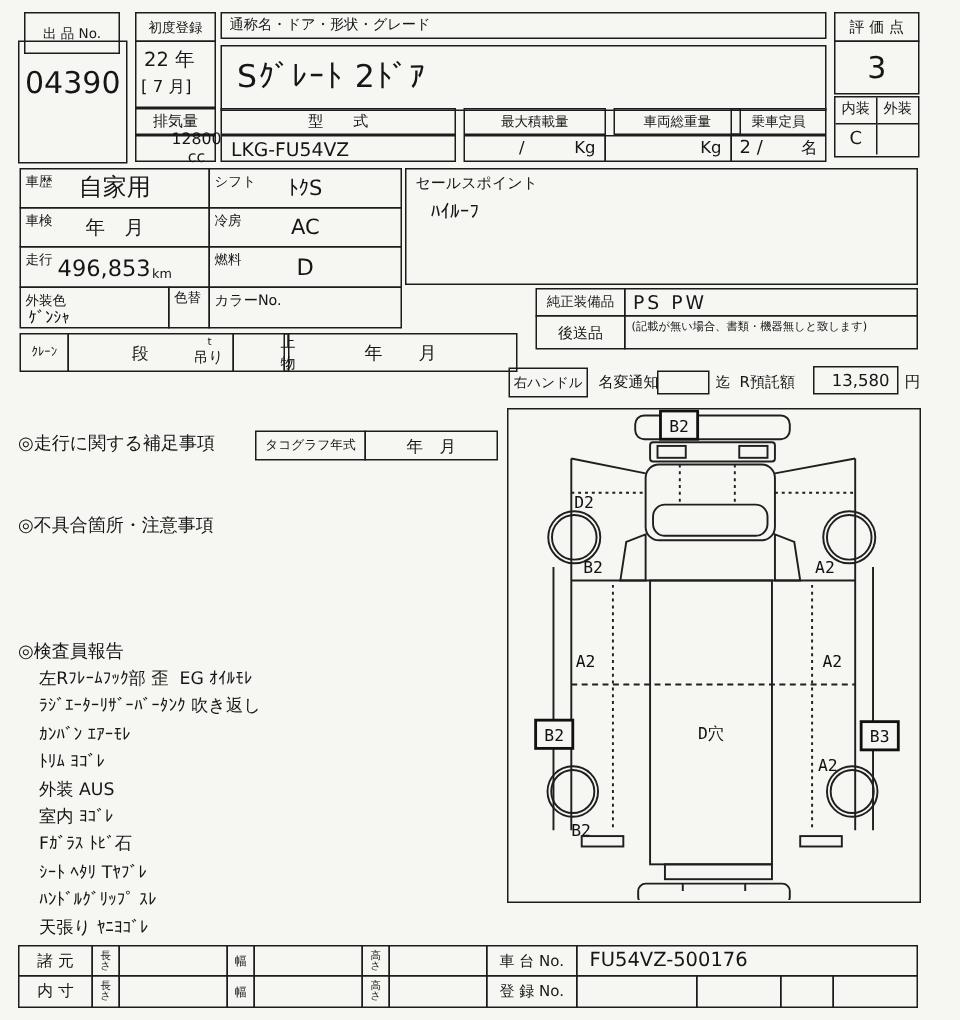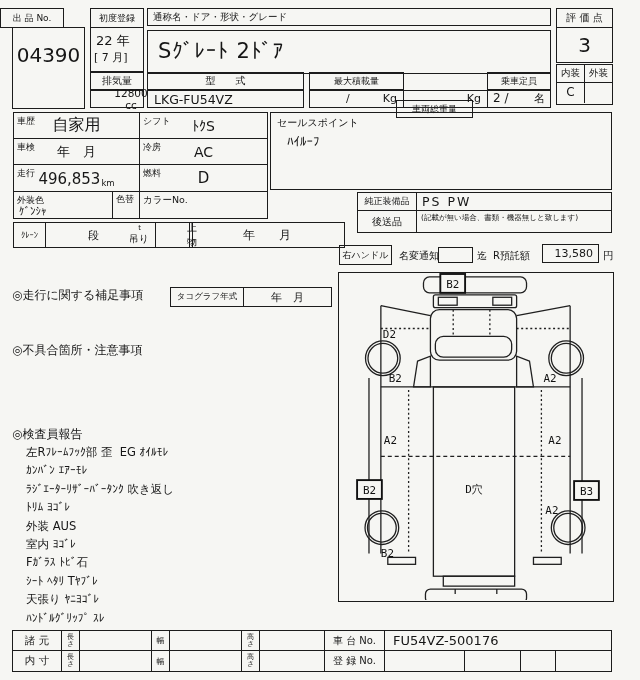--- a/index.html
+++ b/index.html
@@ -17,21 +17,21 @@
   svg .thk{stroke:#111;fill:#f6f6f3;stroke-width:1.9px;}
   svg .dot{stroke-dasharray:2,2.6;}
   svg .dsh{stroke-dasharray:4,3;}
   svg text{fill:#111;stroke:none;font-family:"DejaVu Sans Mono","Liberation Mono",monospace;font-size:11px;}
 </style>
 </head>
 <body>
 
 <div class="sheet">
 
-  <div class="b c lbl" style="left:0;top:8px;width:64px;height:20px;">
+  <div class="b c lbl" style="left:16px;top:8px;width:64px;height:28px;">
       <span>出 品 No.</span>
     </div>
   <div class="b" style="left:12px;top:27px;width:73px;height:82px;">
     <div class="t" style="left:0;top:16px;width:100%;text-align:center;font-size:20px;">04390</div>
   </div>
 
   <div class="b c lbl" style="left:90px;top:8px;width:54px;height:20px;">
       <span>初度登録</span>
     </div>
   <div class="b" style="left:90px;top:27px;width:54px;height:45px;">
@@ -58,21 +58,21 @@
   <div class="b" style="left:147px;top:90px;width:157px;height:18px;">
     <div class="t" style="left:6px;top:2px;font-size:12.5px;">LKG-FU54VZ</div>
   </div>
   <div class="b c lbl" style="left:309px;top:72px;width:95px;height:18px;">
       <span>最大積載量</span>
     </div>
   <div class="b" style="left:309px;top:90px;width:95px;height:18px;">
     <div class="t" style="left:36px;top:2px;font-size:11px;">/</div>
     <div class="t" style="right:6px;top:2px;font-size:11px;">Kg</div>
   </div>
-  <div class="b c lbl" style="left:396px;top:72px;width:77px;height:18px;margin-top:28px;">
+  <div class="b c lbl" style="left:409px;top:72px;width:85px;height:18px;">
       <span>車両総重量</span>
     </div>
   <div class="b" style="left:403px;top:90px;width:85px;height:18px;">
     <div class="t" style="right:6px;top:2px;font-size:11px;">Kg</div>
   </div>
   <div class="b c lbl" style="left:487px;top:72px;width:64px;height:18px;">
       <span>乗車定員</span>
     </div>
   <div class="b" style="left:487px;top:90px;width:64px;height:18px;">
     <div class="t" style="left:5px;top:1px;font-size:12px;">2 /</div>
@@ -176,21 +176,21 @@
 
   <div class="t" style="left:12px;top:289px;font-size:12px;">◎走行に関する補足事項</div>
   <div class="b c" style="left:170px;top:287px;width:74px;height:20px;font-size:8.5px;">
       <span>タコグラフ年式</span>
     </div>
   <div class="b c" style="left:243px;top:287px;width:89px;height:20px;font-size:11px;">
       <span>年　月</span>
     </div>
   <div class="t" style="left:12px;top:344px;font-size:12px;">◎不具合箇所・注意事項</div>
   <div class="t" style="left:12px;top:428px;font-size:12px;">◎検査員報告</div>
-  <div class="t rep" style="left:26px;top:443px;width:305px;"><div>左Rﾌﾚｰﾑﾌｯｸ部 歪  EG ｵｲﾙﾓﾚ</div><div>ｶﾝﾊﾞﾝ ｴｱｰﾓﾚ</div><div>ﾗｼﾞｴｰﾀｰﾘｻﾞｰﾊﾞｰﾀﾝｸ 吹き返し</div><div>ﾄﾘﾑ ﾖｺﾞﾚ</div><div>外装 AUS</div><div>室内 ﾖｺﾞﾚ</div><div>Fｶﾞﾗｽ ﾄﾋﾞ石</div><div>ｼｰﾄ ﾍﾀﾘ Tﾔﾌﾞﾚ</div><div>天張り ﾔﾆﾖｺﾞﾚ</div><div>ﾊﾝﾄﾞﾙｸﾞﾘｯﾌﾟ ｽﾚ</div></div>
+  <div class="t rep" style="left:26px;top:443px;width:305px;"><div>左Rﾌﾚｰﾑﾌｯｸ部 歪  EG ｵｲﾙﾓﾚ</div><div>ﾗｼﾞｴｰﾀｰﾘｻﾞｰﾊﾞｰﾀﾝｸ 吹き返し</div><div>ｶﾝﾊﾞﾝ ｴｱｰﾓﾚ</div><div>ﾄﾘﾑ ﾖｺﾞﾚ</div><div>外装 AUS</div><div>室内 ﾖｺﾞﾚ</div><div>Fｶﾞﾗｽ ﾄﾋﾞ石</div><div>ｼｰﾄ ﾍﾀﾘ Tﾔﾌﾞﾚ</div><div>ﾊﾝﾄﾞﾙｸﾞﾘｯﾌﾟ ｽﾚ</div><div>天張り ﾔﾆﾖｺﾞﾚ</div></div>
 
   <div class="b" style="left:338px;top:272px;width:276px;height:330px;">
     <svg width="273" height="327" viewBox="0 0 275 330">
 
       <rect class="ln" x="85" y="4" width="104" height="16" rx="6"></rect>
       <rect class="thk" x="102" y="1" width="25" height="19"></rect>
       <text x="114.5" y="15" text-anchor="middle">B2</text>
 
       <rect class="ln" x="95" y="22" width="84" height="13" rx="2"></rect>
       <rect class="ln" x="100" y="24.5" width="19" height="8"></rect>

